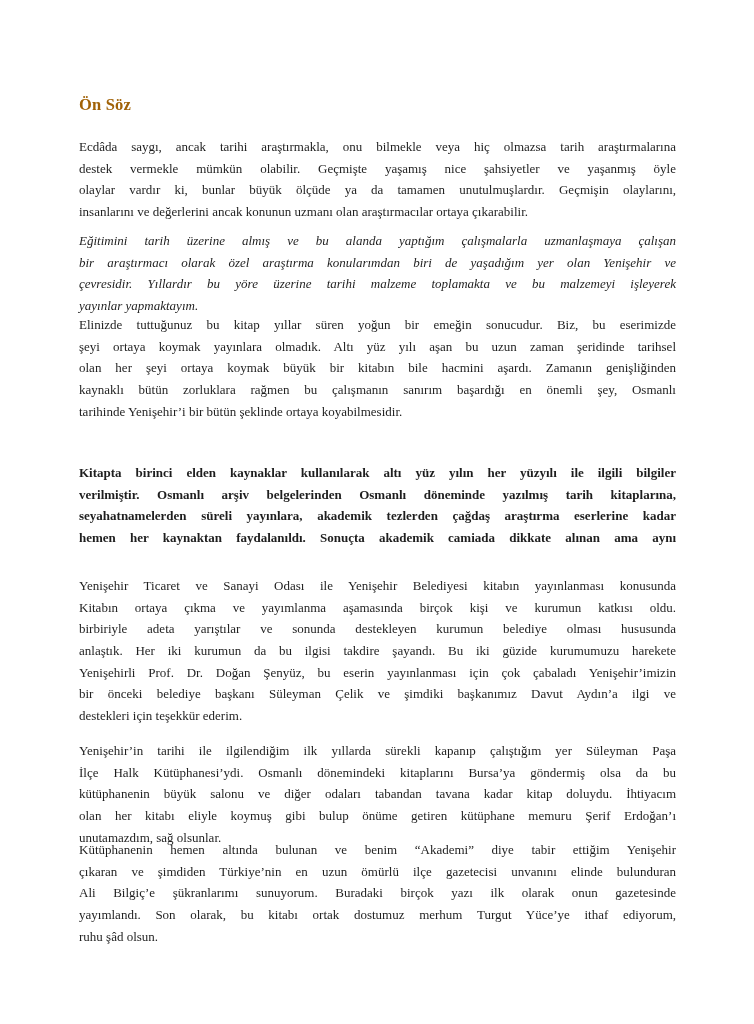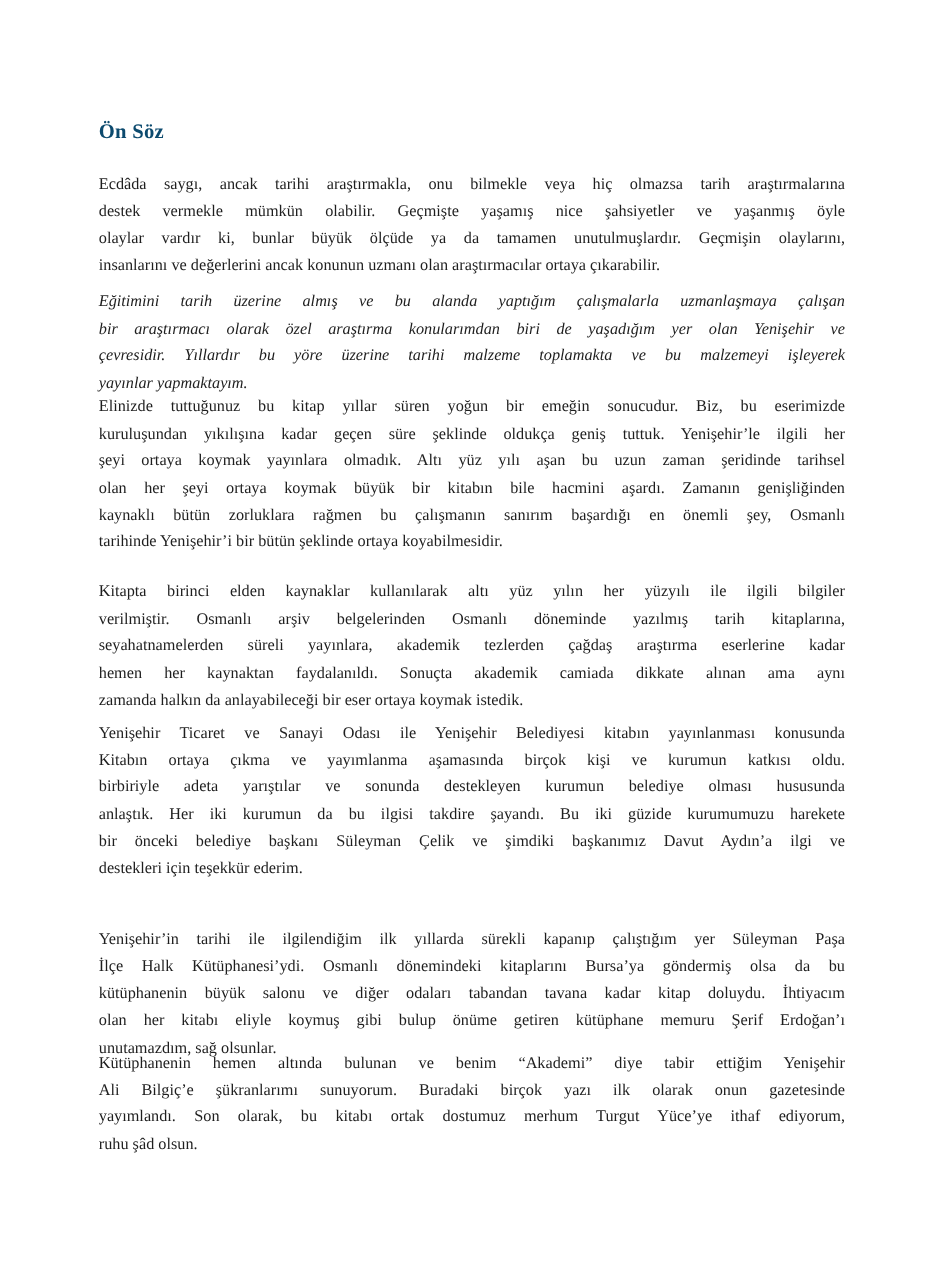--- a/index.html
+++ b/index.html
@@ -22,21 +22,21 @@
       width: 597px;
     }
     .heading {
       position: absolute;
       left: 0;
       top: 95px;
       margin: 0;
       font-size: 16.5px;
       font-weight: bold;
       letter-spacing: 0.2px;
-      color: #0c4a6e;
+      color: #a16207;
       text-align: center;
     }
     .para {
       position: absolute;
       left: 0;
       width: 597px;
       margin: 0;
     }
     .line {
       display: block;
@@ -46,21 +46,21 @@
       white-space: nowrap;
       text-align: justify;
       text-align-last: justify;
     }
     .line.last {
       text-align-last: left;
     }
     #p1 { top: 136px; }
     #p2 { top: 230px; font-style: italic; }
     #p3 { top: 314px; }
-    #p4 { top: 462px; }
+    #p4 { top: 462px; font-weight: bold; }
     #p5 { top: 575px; }
     #p6 { top: 740px; font-family: Liberation Serif, serif; }
     #p7 { top: 839px; }
   </style>
 </head>
 <body>
 
 <div class="page">
   <h2 class="heading">Ön Söz</h2>
 
@@ -71,47 +71,47 @@
       <span class="line last">insanlarını ve değerlerini ancak konunun uzmanı olan araştırmacılar ortaya çıkarabilir.</span>
     </div>
   <div class="para" id="p2">
       <span class="line">Eğitimini tarih üzerine almış ve bu alanda yaptığım çalışmalarla uzmanlaşmaya çalışan</span>
       <span class="line">bir araştırmacı olarak özel araştırma konularımdan biri de yaşadığım yer olan Yenişehir ve</span>
       <span class="line">çevresidir. Yıllardır bu yöre üzerine tarihi malzeme toplamakta ve bu malzemeyi işleyerek</span>
       <span class="line last">yayınlar yapmaktayım.</span>
     </div>
   <div class="para" id="p3">
       <span class="line">Elinizde tuttuğunuz bu kitap yıllar süren yoğun bir emeğin sonucudur. Biz, bu eserimizde</span>
-      <span class="line">kuruluşundan yıkılışına kadar geçen süre şeklinde oldukça geniş tuttuk. Yenişehir’le ilgili her</span>
       <span class="line">şeyi ortaya koymak yayınlara olmadık. Altı yüz yılı aşan bu uzun zaman şeridinde tarihsel</span>
       <span class="line">olan her şeyi ortaya koymak büyük bir kitabın bile hacmini aşardı. Zamanın genişliğinden</span>
       <span class="line">kaynaklı bütün zorluklara rağmen bu çalışmanın sanırım başardığı en önemli şey, Osmanlı</span>
       <span class="line last">tarihinde Yenişehir’i bir bütün şeklinde ortaya koyabilmesidir.</span>
     </div>
   <div class="para" id="p4">
       <span class="line">Kitapta birinci elden kaynaklar kullanılarak altı yüz yılın her yüzyılı ile ilgili bilgiler</span>
       <span class="line">verilmiştir. Osmanlı arşiv belgelerinden Osmanlı döneminde yazılmış tarih kitaplarına,</span>
       <span class="line">seyahatnamelerden süreli yayınlara, akademik tezlerden çağdaş araştırma eserlerine kadar</span>
       <span class="line">hemen her kaynaktan faydalanıldı. Sonuçta akademik camiada dikkate alınan ama aynı</span>
-      <span class="line last">zamanda halkın da anlayabileceği bir eser ortaya koymak istedik.</span>
     </div>
   <div class="para" id="p5">
       <span class="line">Yenişehir Ticaret ve Sanayi Odası ile Yenişehir Belediyesi kitabın yayınlanması konusunda</span>
       <span class="line">Kitabın ortaya çıkma ve yayımlanma aşamasında birçok kişi ve kurumun katkısı oldu.</span>
       <span class="line">birbiriyle adeta yarıştılar ve sonunda destekleyen kurumun belediye olması hususunda</span>
       <span class="line">anlaştık. Her iki kurumun da bu ilgisi takdire şayandı. Bu iki güzide kurumumuzu harekete</span>
+      <span class="line">Yenişehirli Prof. Dr. Doğan Şenyüz, bu eserin yayınlanması için çok çabaladı Yenişehir’imizin</span>
       <span class="line">bir önceki belediye başkanı Süleyman Çelik ve şimdiki başkanımız Davut Aydın’a ilgi ve</span>
       <span class="line last">destekleri için teşekkür ederim.</span>
     </div>
   <div class="para" id="p6">
       <span class="line">Yenişehir’in tarihi ile ilgilendiğim ilk yıllarda sürekli kapanıp çalıştığım yer Süleyman Paşa</span>
       <span class="line">İlçe Halk Kütüphanesi’ydi. Osmanlı dönemindeki kitaplarını Bursa’ya göndermiş olsa da bu</span>
       <span class="line">kütüphanenin büyük salonu ve diğer odaları tabandan tavana kadar kitap doluydu. İhtiyacım</span>
       <span class="line">olan her kitabı eliyle koymuş gibi bulup önüme getiren kütüphane memuru Şerif Erdoğan’ı</span>
       <span class="line last">unutamazdım, sağ olsunlar.</span>
     </div>
   <div class="para" id="p7">
       <span class="line">Kütüphanenin hemen altında bulunan ve benim “Akademi” diye tabir ettiğim Yenişehir</span>
+      <span class="line">çıkaran ve şimdiden Türkiye’nin en uzun ömürlü ilçe gazetecisi unvanını elinde bulunduran</span>
       <span class="line">Ali Bilgiç’e şükranlarımı sunuyorum. Buradaki birçok yazı ilk olarak onun gazetesinde</span>
       <span class="line">yayımlandı. Son olarak, bu kitabı ortak dostumuz merhum Turgut Yüce’ye ithaf ediyorum,</span>
       <span class="line last">ruhu şâd olsun.</span>
     </div>
 </div>
 
 </body></html>

